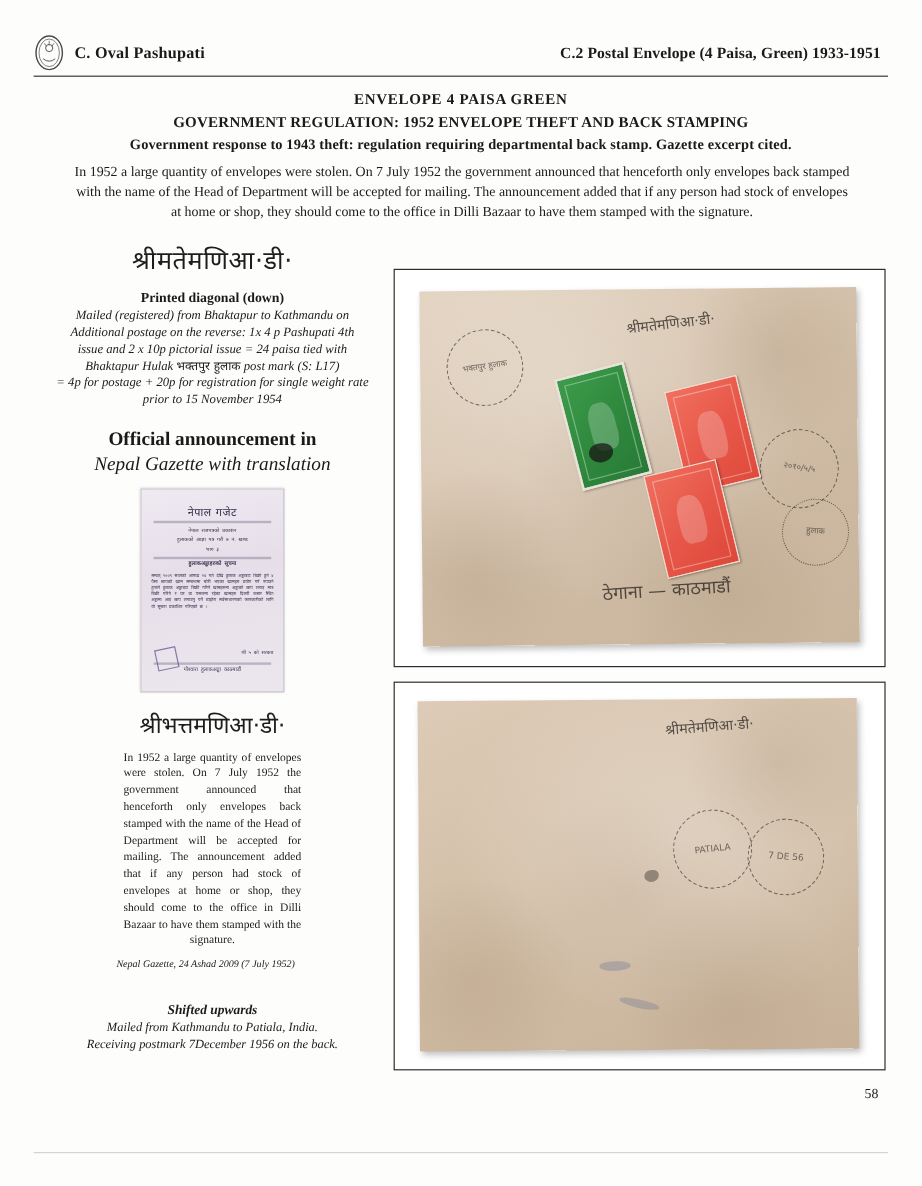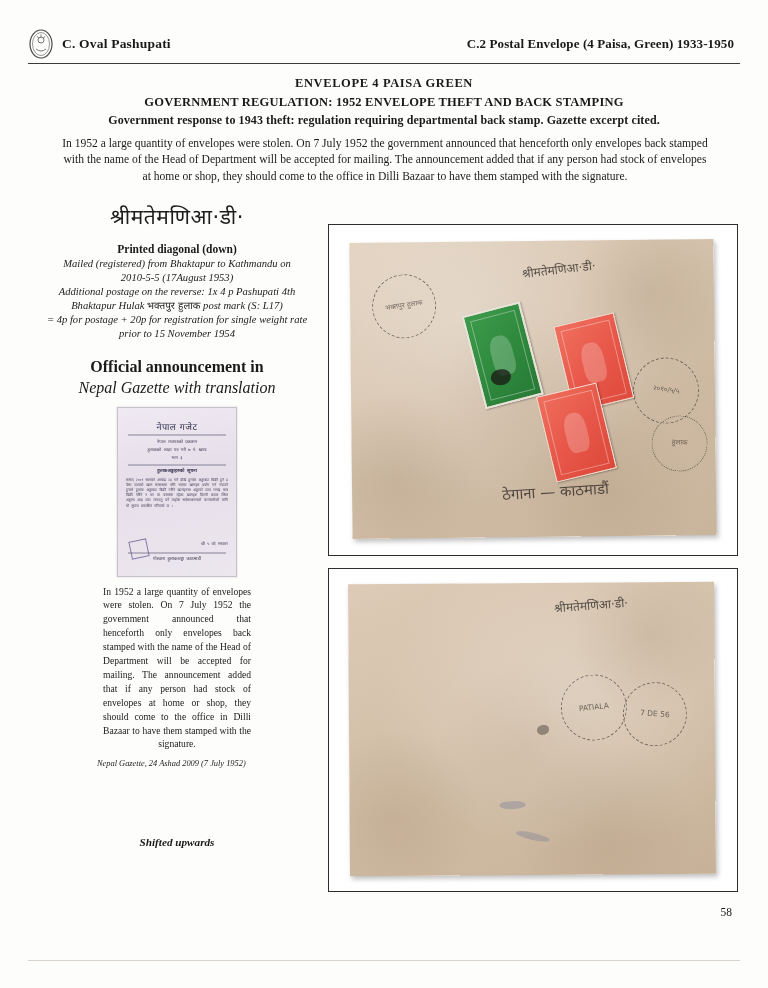--- a/index.html
+++ b/index.html
@@ -370,40 +370,40 @@
         <svg width="26" height="30" viewBox="0 0 26 30">
           <ellipse cx="13" cy="15" rx="11" ry="14" fill="none" stroke="#4a4a4a" stroke-width="1.2"></ellipse>
           <ellipse cx="13" cy="15" rx="8.5" ry="11.5" fill="none" stroke="#6a6a6a" stroke-width="0.7"></ellipse>
           <circle cx="13" cy="11" r="3" fill="none" stroke="#555" stroke-width="0.8"></circle>
           <path d="M8 20 Q13 24 18 20" fill="none" stroke="#555" stroke-width="0.8"></path>
           <path d="M13 5 L13 9 M9 7 L11 10 M17 7 L15 10" stroke="#666" stroke-width="0.7" fill="none"></path>
         </svg>
       </span>
       <span class="header-title">C. Oval Pashupati</span>
     </div>
-    <div class="header-right">C.2 Postal Envelope (4 Paisa,  Green) 1933-1950</div>
+    <div class="header-right">C.2 Postal Envelope (4 Paisa,  Green) 1933-1951</div>
   </div>
   <div class="header-rule"></div>
 
   <div class="titleblock">
     <div class="title-1">ENVELOPE 4 PAISA GREEN</div>
     <div class="title-2">GOVERNMENT REGULATION: 1952 ENVELOPE THEFT AND BACK STAMPING</div>
     <div class="title-3">Government response to 1943 theft: regulation requiring departmental back stamp. Gazette excerpt cited.</div>
   </div>
 
   <div class="intro">In 1952 a large quantity of envelopes were stolen. On 7 July 1952 the government announced that henceforth only envelopes back stamped with the name of the Head of Department will be accepted for mailing. The announcement added that if any person had stock of envelopes at home or shop, they should come to the office in Dilli Bazaar to have them stamped with the signature.</div>
 
   <div class="left-col">
     <div class="devanagari-script">श्रीमतेमणिआ·डी·</div>
 
     <div class="cap-bold">Printed diagonal (down)</div>
     <div class="cap-italic">
       <div>Mailed (registered) from Bhaktapur to Kathmandu on</div>
-      <div>2010-5-5 (17August 1953)</div>
       <div>Additional postage on the reverse: 1x 4 p Pashupati 4th</div>
+      <div>issue and 2 x 10p pictorial issue = 24 paisa tied with</div>
       <div>
         <span>Bhaktapur Hulak</span>
         <span class="nep">भक्तपुर हुलाक</span>
         <span>post mark (S: L17)</span>
       </div>
       <div>= 4p for postage + 20p for registration for single weight rate</div>
       <div>prior to 15 November 1954</div>
     </div>
 
     <div class="gazette-head">
@@ -419,28 +419,31 @@
       <div class="gz-para" style="top:47px; font-size:4.2px; text-align:center;">भाग ३</div>
       <div class="gz-line" style="top:56px;"></div>
       <div class="gz-para" style="top:60px; font-size:4.6px; text-align:center; font-weight:bold;">हुलाकअड्डाहरुको सूचना</div>
       <div class="gz-para" style="top:70px; height:60px; overflow:hidden;">सम्वत् २००९ सालको आषाढ २४ गते देखि हुलाक अड्डाबाट बिक्री हुने ४ पैसा छापको खाम सम्बन्धमा चोरी भएका खामहरु प्रयोग गर्न नपाउने हुनाले हुलाक अड्डाबाट बिक्री गरिने खामहरुमा अड्डाको छाप लगाइ मात्र बिक्री गरिने र घर वा पसलमा रहेका खामहरु दिल्ली बजार स्थित अड्डामा आइ छाप लगाउनु पर्ने व्यहोरा सर्वसाधारणको जानकारीको लागि यो सूचना प्रकाशित गरिएको छ ।</div>
       <div class="gz-para" style="top:133px; font-size:4px; text-align:right;">श्री ५ को सरकार</div>
       <div class="gz-line" style="top:144px;"></div>
       <div class="gz-para" style="top:148px; font-size:4.4px; text-align:center;">गोश्वारा हुलाकअड्डा काठमाडौं</div>
       <div class="gz-seal"></div>
     </div>
 
+    <div class="big-script">श्रीभत्तमणिआ·डी·</div>
 
     <div class="narrow-para">In 1952 a large quantity of envelopes were stolen. On 7 July 1952 the government announced that henceforth only envelopes back stamped with the name of the Head of Department will be accepted for mailing. The announcement added that if any person had stock of envelopes at home or shop, they should come to the office in Dilli Bazaar to have them stamped with the signature.</div>
     <div class="source-note">Nepal Gazette, 24 Ashad 2009 (7 July 1952)</div>
   </div>
 
   <div class="bottom-caption">
     <div class="cap-bold">Shifted upwards</div>
     <div class="cap-italic">
+      <div>Mailed from Kathmandu to Patiala, India.</div>
+      <div>Receiving postmark 7December 1956 on the back.</div>
     </div>
   </div>
 
   <div class="frame" id="frame-front">
     <div class="cover" id="cover-front">
       <div class="mottle"></div>
 
       <div class="inkscript" style="left:172px; top:20px; font-size:12px; transform:rotate(-6deg);">श्रीमतेमणिआ·डी·</div>
 
       <div class="pmark dotted" style="left:22px; top:32px; width:62px; height:62px; transform:rotate(-8deg);">भक्तपुर हुलाक</div>

